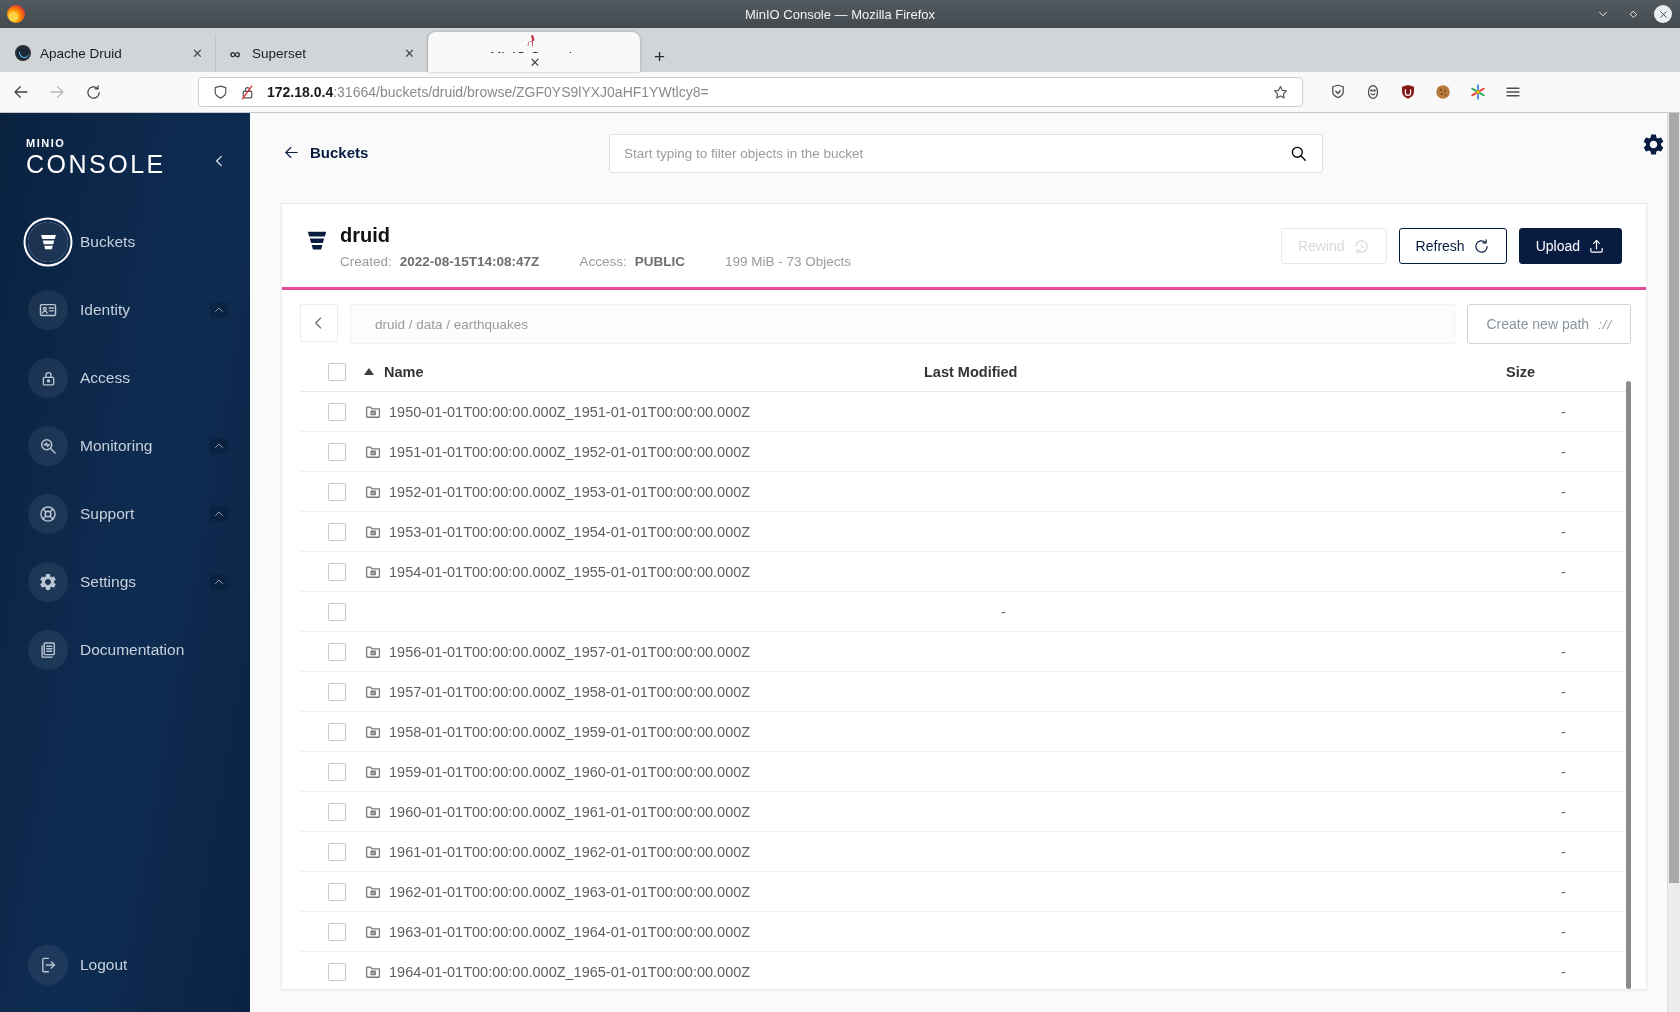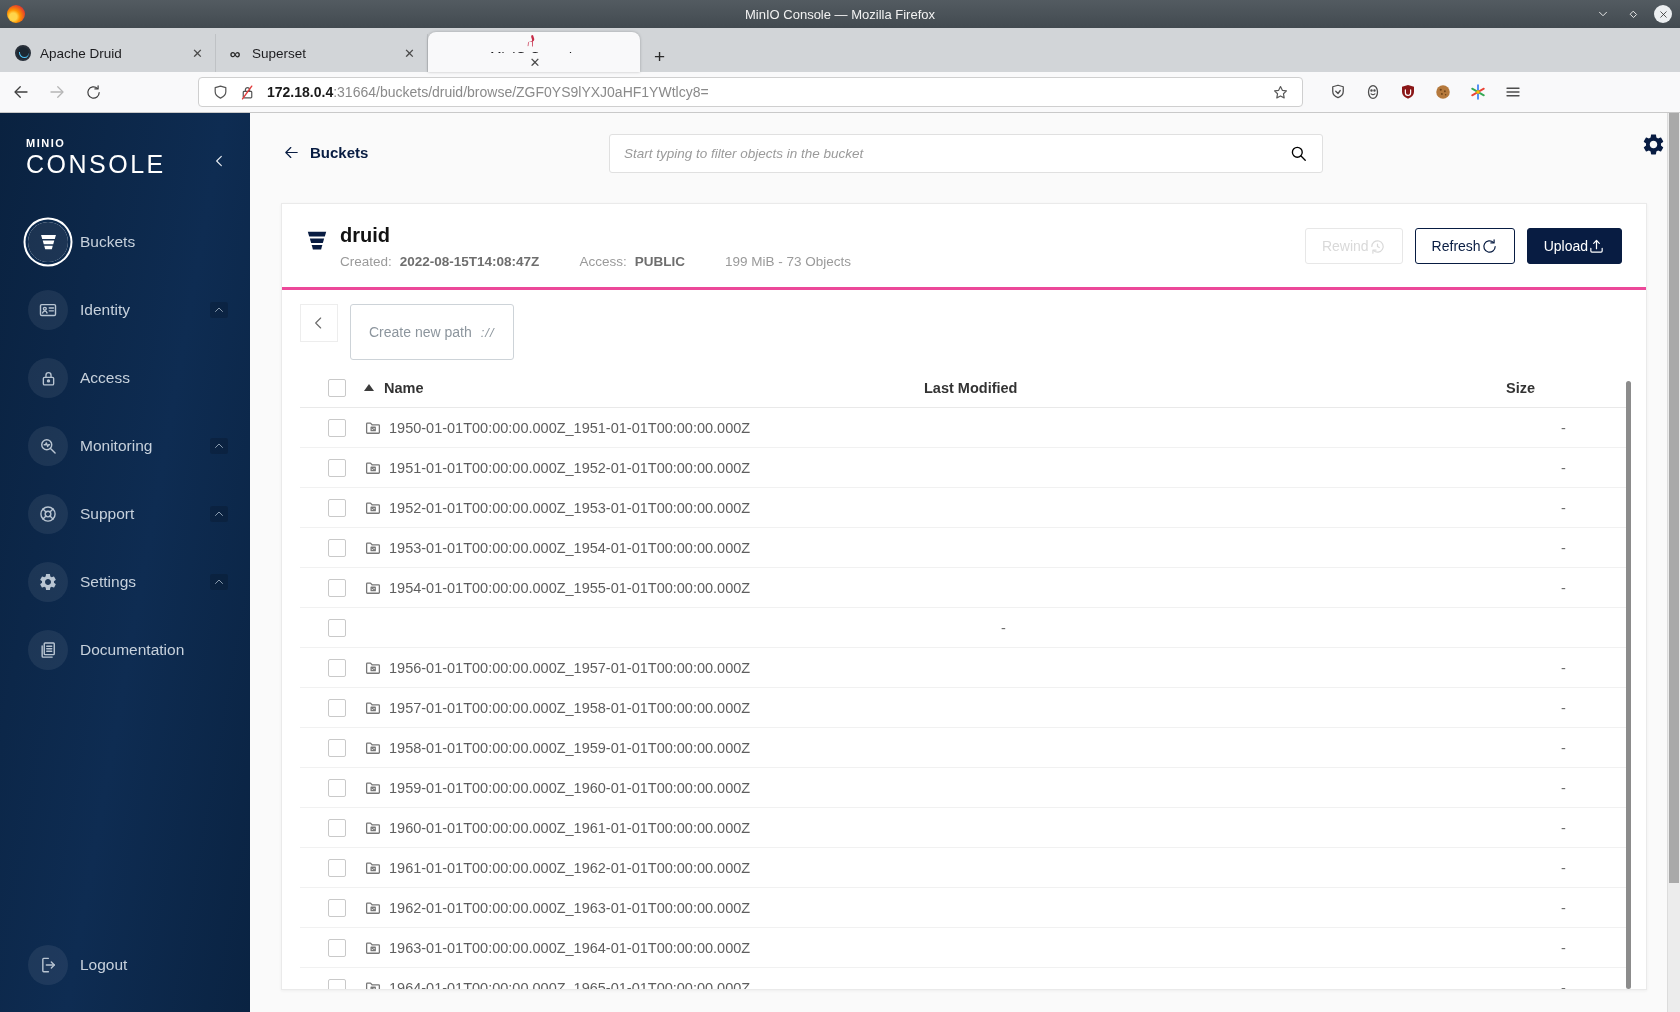--- a/index.html
+++ b/index.html
@@ -53,42 +53,42 @@
   .nav-item.selected .nav-circle { box-shadow:0 0 0 2.5px #0d2a4d, 0 0 0 4.5px #fff; color:#fff; }
   .nav-label { margin-left:12px; font-size:15.5px; color:#c7d1dc; }
   .nav-chevron { position:absolute; right:22px; color:#9fb0c1; background:rgba(0,0,0,.15); border-radius:2px; width:18px; height:16px; display:flex; align-items:center; justify-content:center; }
   .logout-item { position:absolute; bottom:24px; left:0; right:0; margin-bottom:0; }
 
   .main { flex:1; background:#fafafa; position:relative; }
   .main-header { height:78px; display:flex; align-items:center; position:relative; }
   .back-group { display:flex; align-items:center; gap:10px; margin-left:33px; color:#081C42; font-weight:bold; font-size:15px; cursor:pointer; }
   .search-box { position:absolute; left:359px; top:21px; width:714px; height:39px; background:#fff; border:1px solid #e0e0e0; border-radius:3px;
     display:flex; align-items:center; padding:0 14px; }
-  .search-box input { border:none; outline:none; flex:1; font-size:13.5px; color:#444; font-family:inherit;font-style:italic; }
+  .search-box input { border:none; outline:none; flex:1; font-size:13.5px; color:#444; font-family:inherit; }
   .search-box input::placeholder { color:#9b9b9b; }
   .gear-top { position:absolute; right:14px; top:19px; color:#081C42; cursor:pointer; }
 
   
   .card { margin:12px 33px 0 31px; background:#fff; border:1px solid #eaeaea; box-shadow:0 1px 3px rgba(0,0,0,.05); height:787px; position:relative; overflow:hidden; }
   .bucket-header { display:flex; align-items:flex-start; padding:20px 24px 18px 22px; border-bottom:3px solid #ec4899; }
   .bucket-glyph { color:#081C42; margin:4px 10px 0 0; }
   .bucket-title { font-size:20px; font-weight:bold; color:#121212; }
   .bucket-meta { margin-top:7px; font-size:13.5px; color:#9a9a9a; display:flex; gap:8px; align-items:center; }
   .bucket-meta b { color:#6e6e6e; font-weight:bold; }
   .meta-gap { width:24px; }
   .header-buttons { margin-left:auto; display:flex; gap:12px; align-items:center; margin-top:4px; }
-  .btn { height:36px; border-radius:3px; font-size:14px; display:flex; align-items:center; gap:0; padding:0 16px; background:#fff; border:1px solid #081C42; color:#081C42; cursor:pointer; font-family:inherit; }
+  .btn { height:36px; border-radius:3px; font-size:14px; display:flex; align-items:center; gap:8px; padding:0 16px; background:#fff; border:1px solid #081C42; color:#081C42; cursor:pointer; font-family:inherit; }
   .btn.disabled { border-color:#e7e7e7; color:#d9d9d9; cursor:default; }
   .btn.primary { background:#081C42; color:#fff; border-color:#081C42; }
 
   .browse { padding:14px 15px 0 18px; }
   .path-row { display:flex; align-items:stretch; gap:12px; }
   .path-back { width:38px; height:38px; border:1px solid #ededed; background:#fff; display:flex; align-items:center; justify-content:center; color:#6b6b6b; cursor:pointer; flex:0 0 auto; }
   .path-field { flex:1; border:1px solid #f2f2f2; background:#fcfcfc; display:flex; align-items:center; padding-left:24px; font-size:13.5px; color:#9b9b9b; }
-  .btn-newpath { height:56px; border:1px solid #cdd3d8; border-radius:3px; background:#fff; color:#8c959d; font-size:14px; display:flex; align-items:center; gap:9px; padding:0 18px; cursor:pointer; font-family:inherit; }
+  .btn-newpath { height:40px; border:1px solid #cdd3d8; border-radius:3px; background:#fff; color:#8c959d; font-size:14px; display:flex; align-items:center; gap:9px; padding:0 18px; cursor:pointer; font-family:inherit; }
   .newpath-glyph { font-size:13px; letter-spacing:1px; font-style:italic; color:#8c959d; }
 
   .table { margin-top:8px; }
   .thead { display:flex; align-items:center; height:40px; padding:0 10px 0 28px; font-weight:bold; color:#333; font-size:14.5px; border-bottom:1px solid #e9e9e9; }
   .col-name { flex:1; display:flex; align-items:center; }
   .col-mod { width:582px; }
   .col-size { width:115px; text-align:left; }
   .sort-tri { width:0; height:0; border-left:5px solid transparent; border-right:5px solid transparent; border-bottom:7px solid #3c3c3c; margin-right:10px; }
   .checkbox { width:18px; height:18px; border:1.5px solid #c9c9c9; border-radius:2px; background:#fff; margin-right:18px; flex:0 0 auto; cursor:pointer; }
   .trow { display:flex; align-items:center; height:40px; padding:0 10px 0 28px; border-bottom:1px solid #f1f1f1; font-size:14.5px; color:#5e5e5e; cursor:pointer; }
@@ -471,20 +471,23 @@
 
       <div class="browse">
         <div class="path-row">
           <div class="path-back">
               <span class="icon">
                 <svg width="16" height="16" viewBox="0 0 24 24" fill="none" stroke="currentColor" stroke-width="1.7" stroke-linecap="round" stroke-linejoin="round">
                   <polyline points="14.5,4.5 7,12 14.5,19.5"></polyline>
                 </svg>
               </span>
             </div>
+          <div class="path-field">
+              <span>druid / data / earthquakes</span>
+            </div>
           <button class="btn-newpath">
             <span>Create new path</span>
             <span class="newpath-glyph">:<i>//</i></span>
           </button>
         </div>
 
         <div class="table">
           <div class="thead">
             <span class="checkbox"></span>
             <span class="col-name">

